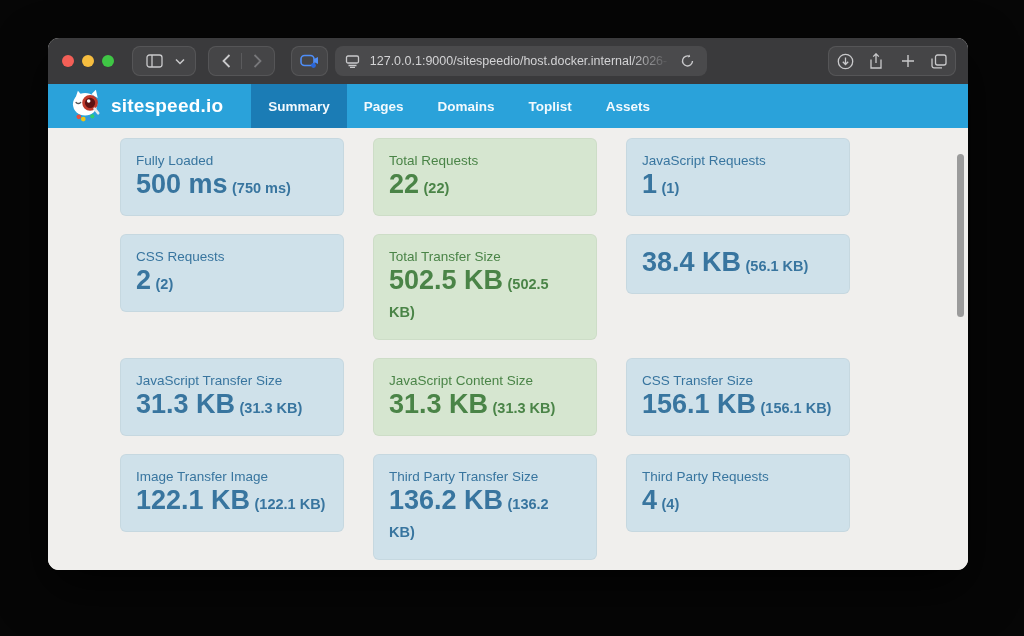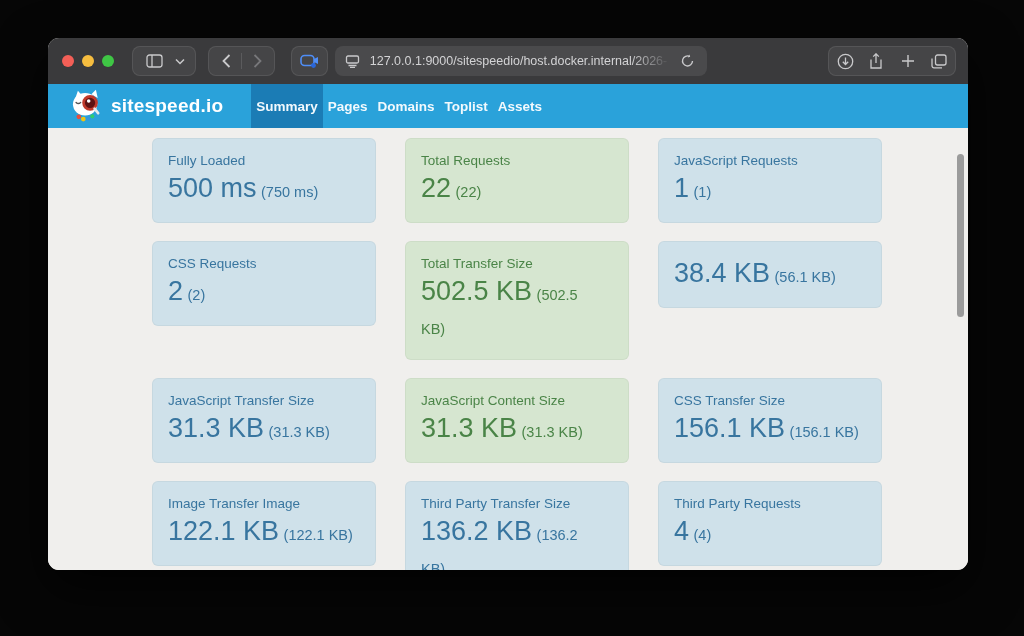--- a/index.html
+++ b/index.html
@@ -100,21 +100,21 @@
   }
   .brand-name {
     color: #ffffff;
     font-size: 19px;
     font-weight: bold;
     letter-spacing: .2px;
   }
   .tabs { display: flex; align-items: stretch; margin-left: 14px; }
   .tab {
     display: flex; align-items: center;
-    padding: 0 5px;
+    padding: 0 17px;
     color: #f2f9fd;
     font-size: 13.5px;
     font-weight: bold;
     cursor: pointer;
     white-space: nowrap;
   }
   .tab.active { background: var(--active-tab, #1b7cb5); }
 
   
   .content {
@@ -122,31 +122,31 @@
     height: 446px;
     overflow: hidden;
     background: #f0efed;
   }
   .cards {
     display: grid;
     grid-template-columns: repeat(3, 224px);
     column-gap: 29px;
     row-gap: 18px;
     align-items: start;
-    padding: 10px 0 0 104px;
+    padding: 10px 0 0 72px;
   }
   .card {
     border-radius: 6px;
     padding: 14px 15px 13px 15px;
     border: 1px solid rgba(0,0,0,.04);
   }
   .card.blue  { background: var(--card-blue-bg, #cfe1ea);  color: var(--card-blue-text, #38759f); }
   .card.green { background: var(--card-green-bg, #d6e6d0); color: var(--card-green-text, #4a8447); }
   .card-label { font-size: 13.5px; margin-bottom: 3px; }
-  .card-value { font-weight: normal; line-height: 34px; }
+  .card-value { font-weight: bold; line-height: 27px; }
   .card-value .num   { font-size: 27px; }
   .card-value .paren { font-size: 14.5px; }
   
   .cards .card:nth-child(5)  .card-value,
   .cards .card:nth-child(11) .card-value { max-width: 177px; }
 
   .scroll-thumb {
     position: absolute;
     right: 4px; top: 26px;
     width: 7px; height: 163px;

